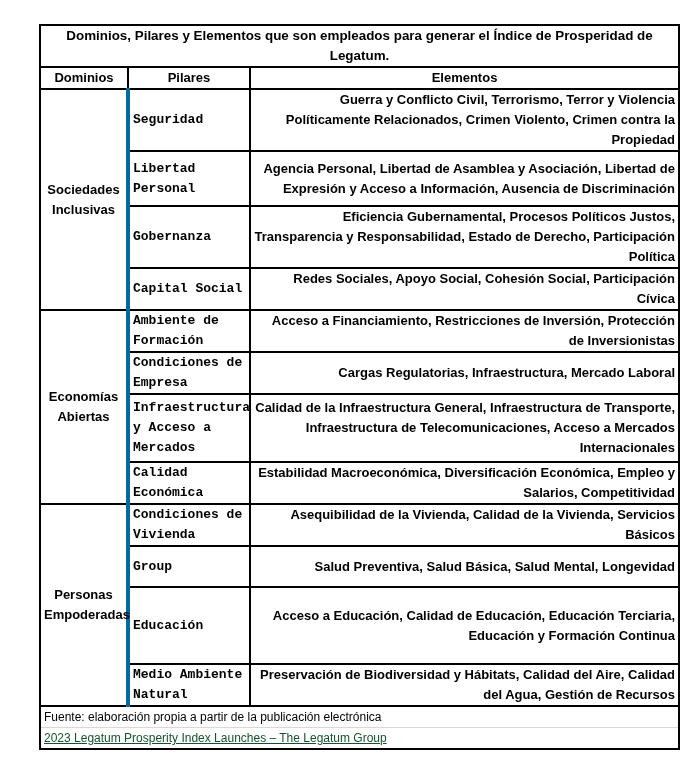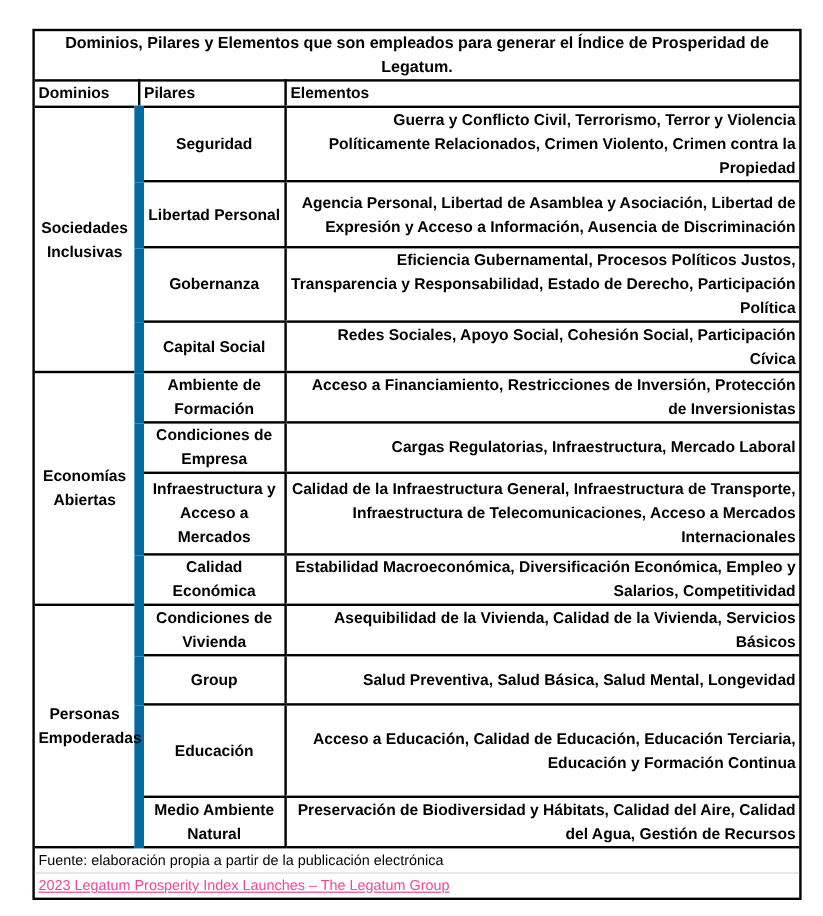--- a/index.html
+++ b/index.html
@@ -1,34 +1,34 @@
 <!DOCTYPE html>
 <html><head>
   <meta charset="utf-8">
   <style>
     html, body { margin: 0; padding: 0; background: #ffffff; }
     body { width: 686px; height: 763px; position: relative; overflow: hidden;
            font-family: "Liberation Sans", sans-serif; color: #000; }
-    .tbl { position: absolute; left: 27px; top: 24px; width: 641px;
+    .tbl { position: absolute; left: 39px; top: 24px; width: 641px;
            border: 2px solid #000; box-sizing: border-box; }
     table { border-collapse: collapse; width: 100%; table-layout: fixed; }
     td, th { padding: 0 3px; font-size: 13px; line-height: 20px; font-weight: bold;
              vertical-align: middle; }
     .title-cell { text-align: center; height: 38px; border-bottom: 2px solid #000; font-size: 13.4px; }
-    .hdr th { height: 20px; border-bottom: 2px solid #000; text-align: left; }
+    .hdr th { height: 20px; border-bottom: 2px solid #000; text-align: center; }
     .c-dom { width: 87px; }
     .c-pil { width: 122px; }
     .bl { border-left: 2px solid #000; }
     .dom { text-align: center; border-bottom: 2px solid #000; margin-left: 21px; }
-    .pil { text-align: center; border-left: 8px solid #0369a1; border-bottom: 2px solid #000; }
+    .pil { border-left: 4px solid #0369a1; border-bottom: 2px solid #000; font-family: Liberation Mono, monospace; }
     .ele { text-align: right; border-left: 2px solid #000; border-bottom: 2px solid #000; }
     .foot td { height: 19px; text-align: left; }
     .src { font-weight: normal; font-size: 12px; border-bottom: 1px solid #d8d8d8; }
     .lnk { font-weight: normal; font-size: 12px; }
-    .lnk a { color: #ec4899; text-decoration: underline; }
+    .lnk a { color: #14532d; text-decoration: underline; }
   </style>
 </head>
 <body>
 
 <div class="tbl">
   <table>
     <colgroup>
         <col class="c-dom">
         <col class="c-pil">
         <col>

